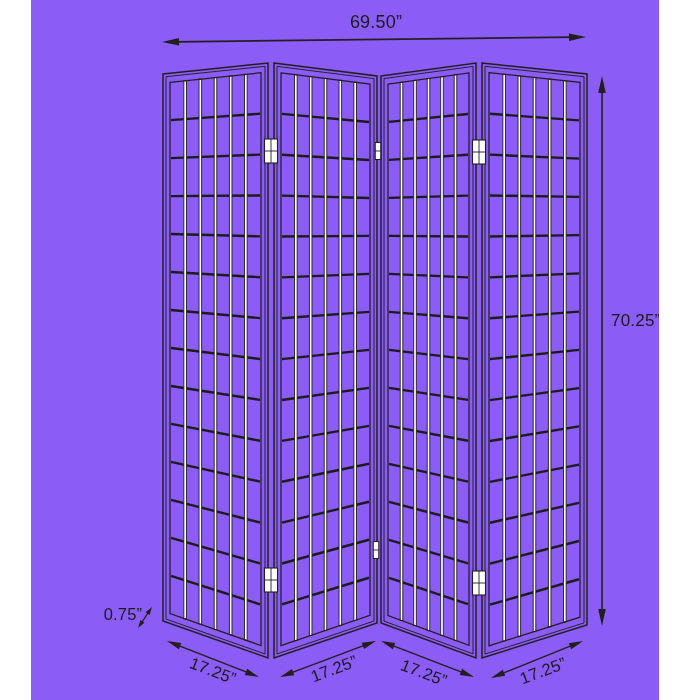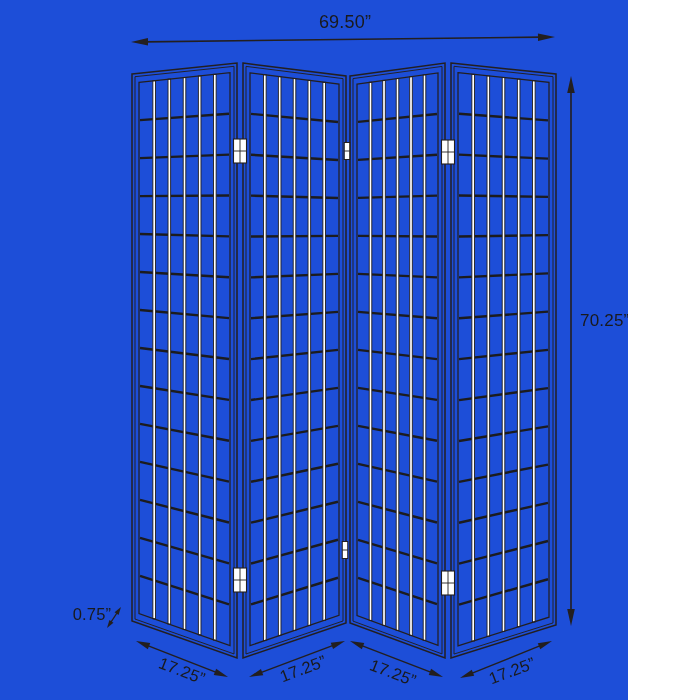--- a/index.html
+++ b/index.html
@@ -1,21 +1,22 @@
 <!DOCTYPE html>
 <html><head>
 <meta charset="utf-8">
 <style>
   html,body{margin:0;padding:0;background:#ffffff;}
   .canvas{
     position:relative;
     width:628px;height:700px;
-    background:#1d4ed8;
+    background:#8b5cf6;
     font-family:"Liberation Sans", sans-serif;
     overflow:hidden;
+    margin-left:31px;
   }
   svg{display:block;}
   svg text{
     fill:#1a1a1c;
     font-family:"Liberation Sans", sans-serif;
     letter-spacing:0.2px;
   }
 </style>
 </head>
 <body>

